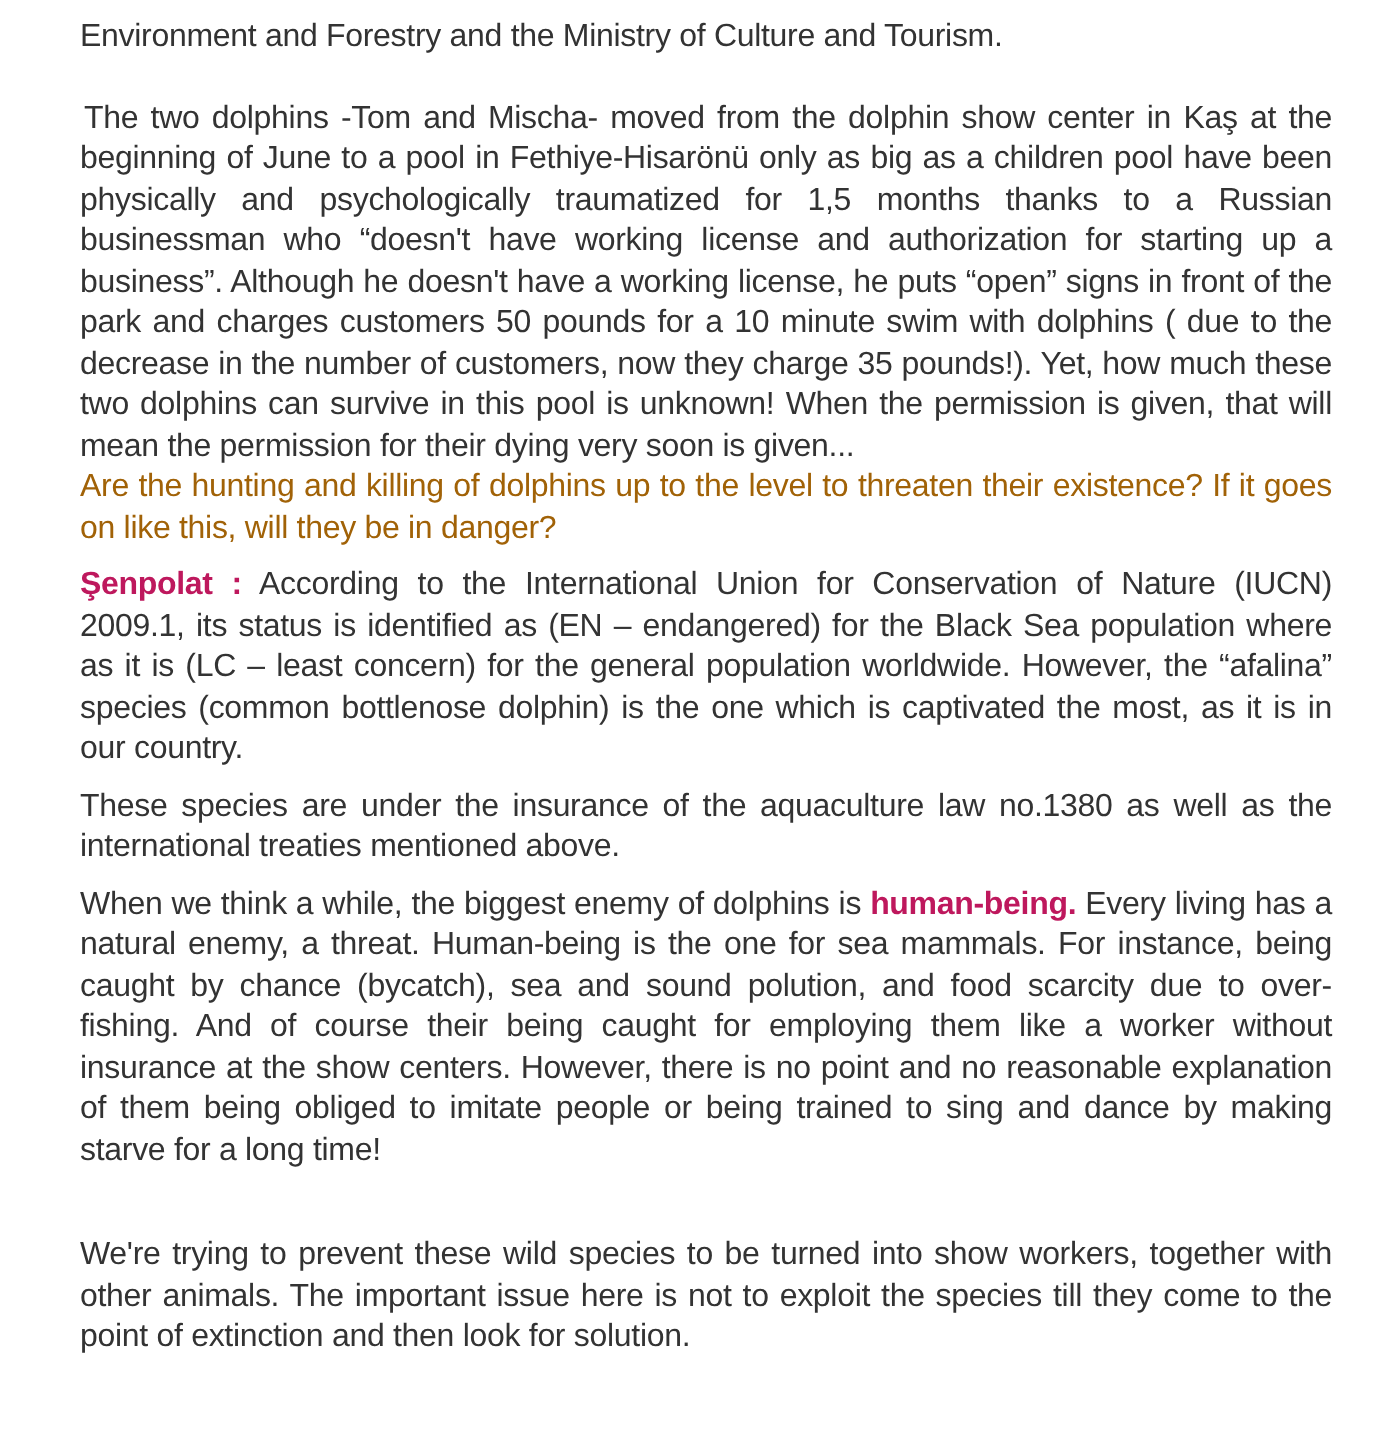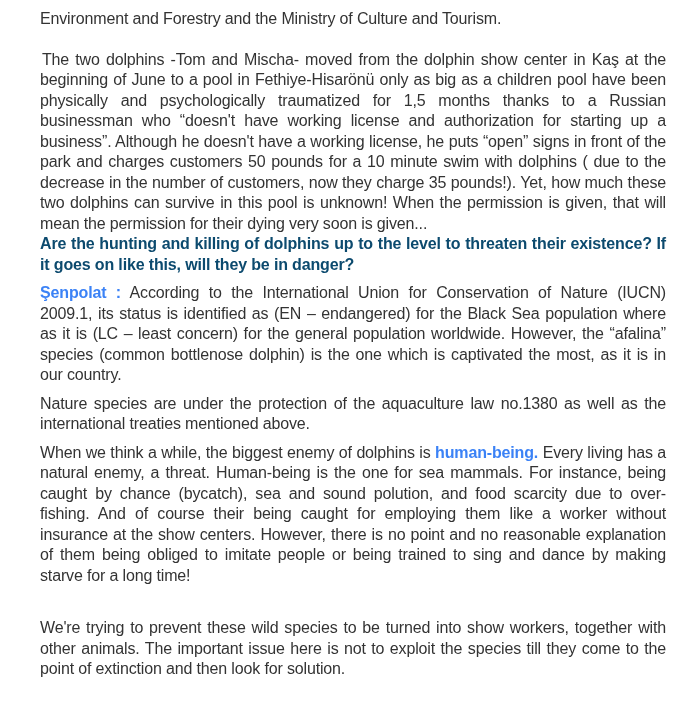--- a/index.html
+++ b/index.html
@@ -24,42 +24,42 @@
     color: #333333;
     letter-spacing: -0.15px;
   }
   .para {
     margin: 0;
     text-align: justify;
   }
   .p-intro { margin-bottom: 20px; }
   .p-story { text-indent: 2px; }
   .heading {
-    font-weight: bold;
-    color: #0c4a6e;
+    font-weight: normal;
+    color: #a16207;
     margin: 0 0 8px 0;
     text-align: justify;
   }
   .p-answer { margin-bottom: 8px; }
   .p-law { margin-bottom: 8px; }
   .p-enemy { margin-bottom: 32px; }
   .p-closing { margin: 0; }
-  .strong { font-weight: bold; color: #3b82f6; }
+  .strong { font-weight: bold; color: #be185d; }
 </style>
 </head>
 <body>
 
 <div class="page">
   <p class="para p-intro">Environment and Forestry and the Ministry of Culture and Tourism.</p>
 
   <p class="para p-story">The two dolphins -Tom and Mischa- moved from the dolphin show center in Kaş at the beginning of June to a pool in Fethiye-Hisarönü only as big as a children pool have been physically and psychologically traumatized for 1,5 months thanks to a Russian businessman who “doesn't have working license and authorization for starting up a business”. Although he doesn't have a working license, he puts “open” signs in front of the park and charges customers 50 pounds for a 10 minute swim with dolphins ( due to the decrease in the number of customers, now they charge 35 pounds!).  Yet, how much these two dolphins can survive in this pool is unknown! When the permission is given, that will mean the permission for their dying very soon is given...</p>
 
   <p class="heading">Are the hunting and killing of dolphins up to the level to threaten their existence? If it goes on like this, will they be in danger?</p>
 
   <p class="para p-answer"><span class="strong">Şenpolat :</span><span> According to the International Union for Conservation of Nature (IUCN) 2009.1, its status is identified as (EN – endangered) for the Black Sea population where as it is (LC – least concern) for the general population worldwide. However, the “afalina” species  (common bottlenose dolphin) is the one which is captivated the most, as it is in our country.</span></p>
 
-  <p class="para p-law">Nature species are under the protection of the aquaculture law no.1380 as well as the international treaties mentioned above.</p>
+  <p class="para p-law">These species are under the insurance of the aquaculture law no.1380 as well as the international treaties mentioned above.</p>
 
   <p class="para p-enemy"><span>When we think a while, the biggest enemy of dolphins is </span><span class="strong">human-being.</span><span> Every living has a natural enemy, a threat. Human-being is the one for sea mammals. For instance, being caught by chance (bycatch), sea and sound polution, and food scarcity due to over-fishing. And of course their being caught for employing them like a worker without insurance at the show centers. However, there is no point and no reasonable explanation of them being obliged to imitate people or being trained to sing and dance by making starve for a long time!</span></p>
 
 
   <p class="para p-closing">We're trying to prevent these wild species to be turned into show workers, together with other animals. The important issue here is not to exploit the species till they come to the point of extinction and then look for solution.</p>
 </div>
 
 </body></html>

